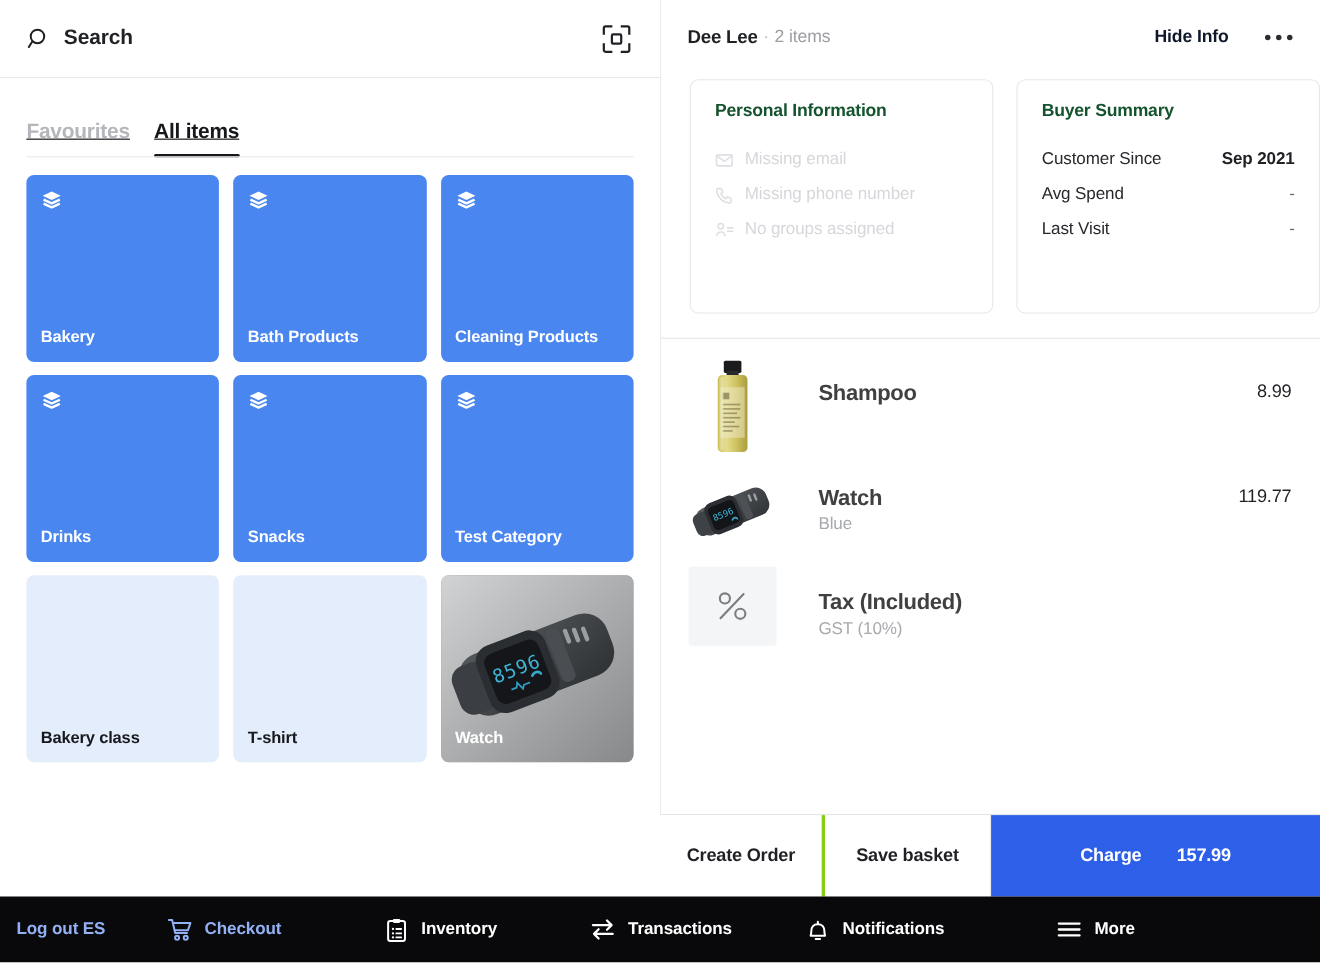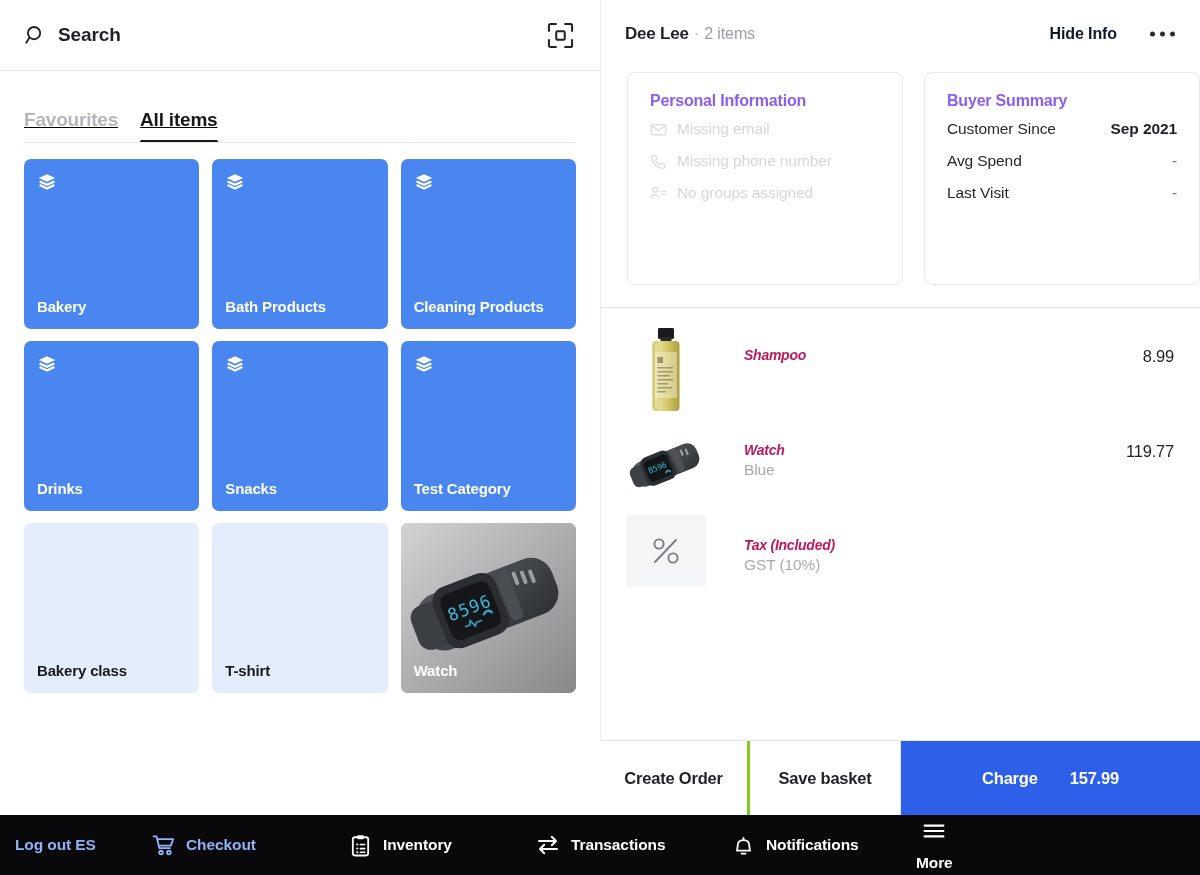--- a/index.html
+++ b/index.html
@@ -122,22 +122,22 @@
   }
   .info-card {
     border: 1px solid #e7e8ea;
     border-radius: 8px;
     background: #fff;
     padding: 19px 22px 22px 22px;
   }
   #personal-card { width: 277px; height: 213px; }
   #buyer-card    { width: 277px; height: 213px; }
   .card-title {
-    font-size: 16px; font-weight: 700; color: #8b5cf6;
-    letter-spacing: -0.2px; margin-bottom: 3px;
+    font-size: 16px; font-weight: 700; color: #14532d;
+    letter-spacing: -0.2px; margin-bottom: 19px;
   }
   .pi-row {
     display: flex; align-items: center; gap: 10px;
     height: 32px;
   }
   .pi-icon { width: 17px; height: 17px; flex: 0 0 17px; display:flex; align-items:center; justify-content:center; }
   .pi-text { font-size: 15.5px; color: #d6d7da; letter-spacing: -0.1px; }
 
   .bs-row {
     display: flex; align-items: center; justify-content: space-between;
@@ -161,21 +161,21 @@
   .cart-thumb {
     width: 80px; height: 90px;
     flex: 0 0 80px;
     display: flex; align-items: center; justify-content: center;
     position: relative;
   }
   .cart-thumb.tax-thumb {
     width: 80px; height: 72px; background: #f4f5f6; border-radius: 3px;
   }
   .cart-main { flex: 1; padding-left: 38px; padding-top: 22px; }
-  .cart-name { font-size: 14px; font-weight: 700; color: #be185d; letter-spacing: -0.25px; font-style: italic; }
+  .cart-name { font-size: 20px; font-weight: 700; color: #404040; letter-spacing: -0.25px; }
   .cart-sub  { font-size: 15.5px; color: #a7a9ad; letter-spacing: -0.1px; margin-top: 3px; }
   .cart-price{ font-size: 16.5px; color: #1f2125; letter-spacing: -0.2px; padding-top: 22px; white-space: nowrap; }
 
   
   #action-bar {
     position: absolute; left: 600px; top: 740px;
     width: 600px; height: 75px;
     display: flex;
     border-top: 1px solid #e4e5e7;
   }
@@ -203,21 +203,21 @@
     color: #ffffff;
     font-size: 15.5px; font-weight: 700; letter-spacing: -0.1px;
   }
   .nav-item.accent { color: #93b1f5; }
   .nav-icon { display: flex; align-items: center; justify-content: center; }
   #nav-logout   { position: absolute; left: 15px; }
   #nav-checkout { position: absolute; left: 152px; }
   #nav-inventory{ position: absolute; left: 349px; }
   #nav-transactions { position: absolute; left: 536px; }
   #nav-notifications{ position: absolute; left: 732px; }
-  #nav-more     { position: absolute; left: 916px; flex-direction: column; }
+  #nav-more     { position: absolute; left: 960px; }
 </style>
 </head>
 <body>
 
 <div id="app">
 
   <div id="left-panel">
 
     <div id="search-bar">
       <span id="search-icon-wrap">

